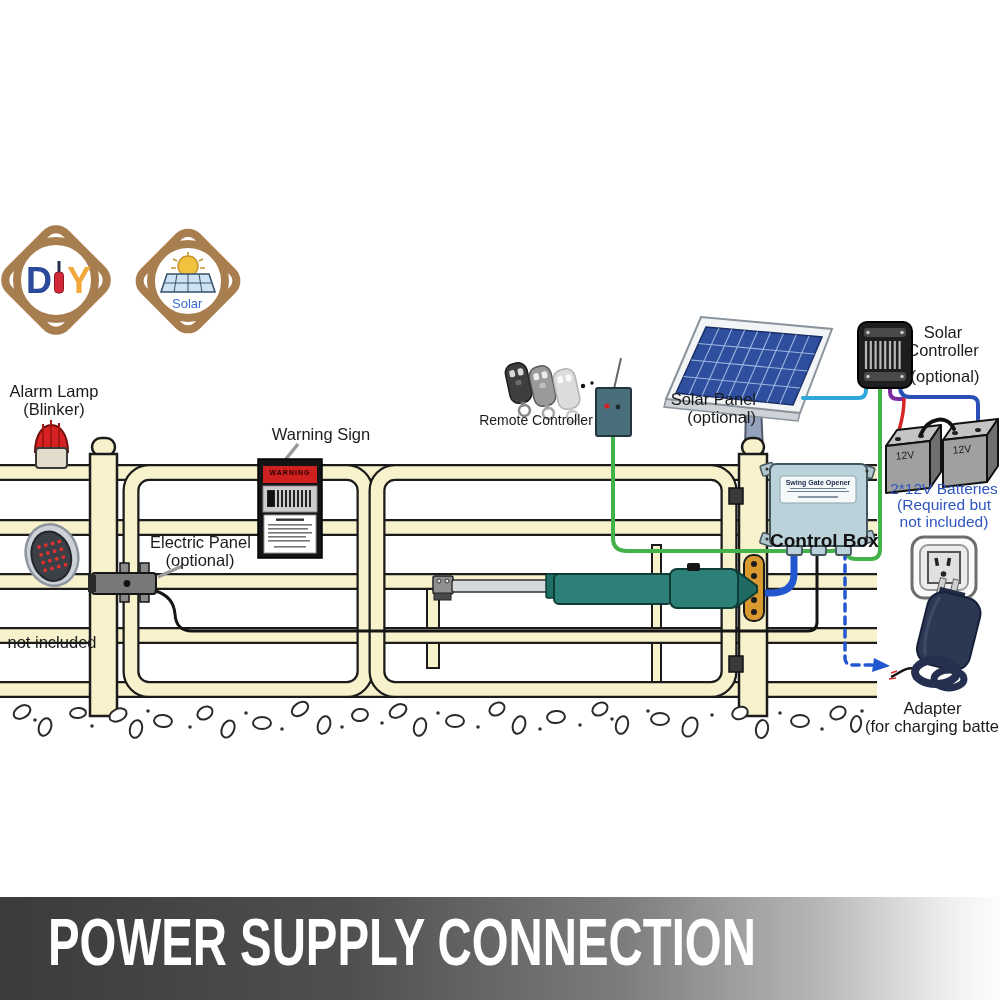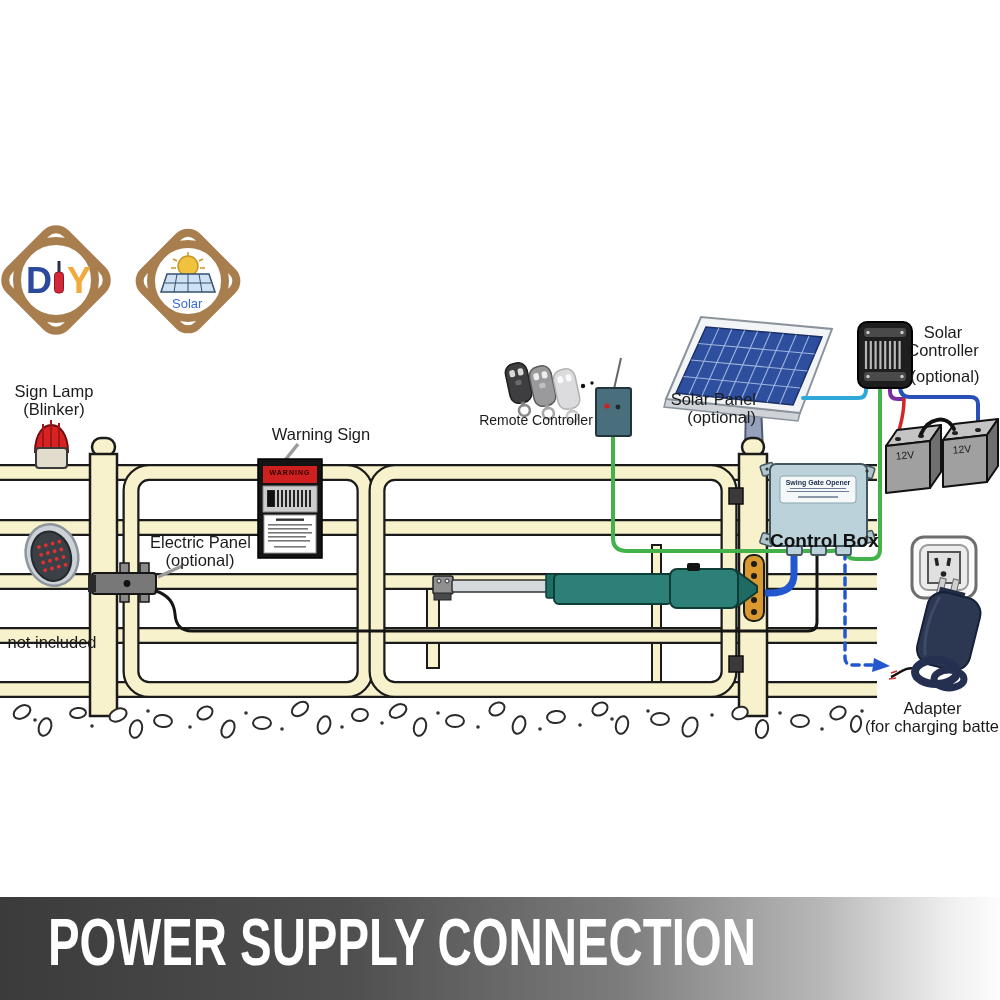--- a/index.html
+++ b/index.html
@@ -398,21 +398,21 @@
     <rect x="452" y="580" width="96" height="12" rx="2" fill="#d6d9db" stroke="#333" stroke-width="1.5"></rect>
     <rect x="546" y="574" width="10" height="24" rx="2" fill="#1f6f66" stroke="#0e3c36" stroke-width="1.5"></rect>
     <rect x="554" y="574" width="118" height="30" rx="5" fill="#2c8077" stroke="#0e3c36" stroke-width="2"></rect>
     <rect x="670" y="569" width="68" height="39" rx="7" fill="#2c8077" stroke="#0e3c36" stroke-width="2"></rect>
     <rect x="687" y="563" width="13" height="8" rx="2" fill="#151515"></rect>
     <polygon points="738,572 757,586 757,592 738,606" fill="#1f6b63" stroke="#0e3c36" stroke-width="2"></polygon>
   </g>
 </svg>
 
 <div class="lbl" style="left:2px;top:382px;width:104px;">
-  <div>Sign Lamp</div>
+  <div>Alarm Lamp</div>
       <div>(Blinker)</div>
 </div>
 <div class="lbl" style="left:0px;top:592px;width:104px;margin-top:41px;">
   <span>not included</span>
 </div>
 <div class="lbl" style="left:150px;top:533px;width:100px;">
   <div>Electric Panel</div>
       <div>(optional)</div>
 </div>
 <div class="lbl" style="left:271px;top:425px;width:100px;text-align:center;">
@@ -427,20 +427,25 @@
 <div class="lbl" style="left:650px;top:390px;width:106px;text-align:right;">
   <div>Solar Panel</div>
       <div>(optional)</div>
 </div>
 <div class="lbl" style="left:898px;top:323px;width:90px;">
   <div>Solar</div>
       <div>Controller</div>
 </div>
 <div class="lbl" style="left:900px;top:367px;width:90px;">
   <span>(optional)</span>
+</div>
+<div class="lbl blue-text" style="left: 888px; top: 481px; width: 112px; font-size: 15.5px; line-height: 1.05; color: rgb(47, 85, 191);">
+  <div>2*12V Batteries</div>
+      <div>(Required but</div>
+      <div>not included)</div>
 </div>
 <div class="lbl" style="left:890px;top:450px;width:30px;font-size:10.5px;color:#1f1f1f;transform:rotate(-5deg);">
   <span>12V</span>
 </div>
 <div class="lbl" style="left:947px;top:444px;width:30px;font-size:10.5px;color:#1f1f1f;transform:rotate(-5deg);">
   <span>12V</span>
 </div>
 <div class="lbl" style="left:770px;top:502px;width:97px;font-size:19px;font-weight:600;color:#111;margin-top:29px;">
   <span>Control Box</span>
 </div>

